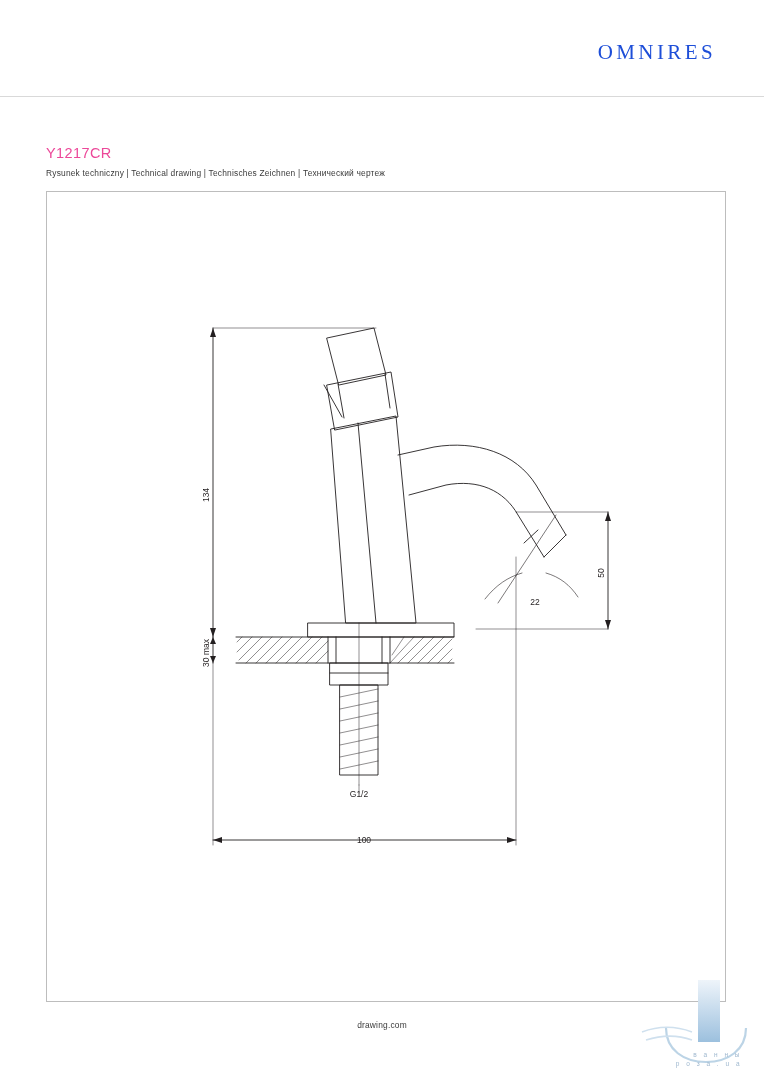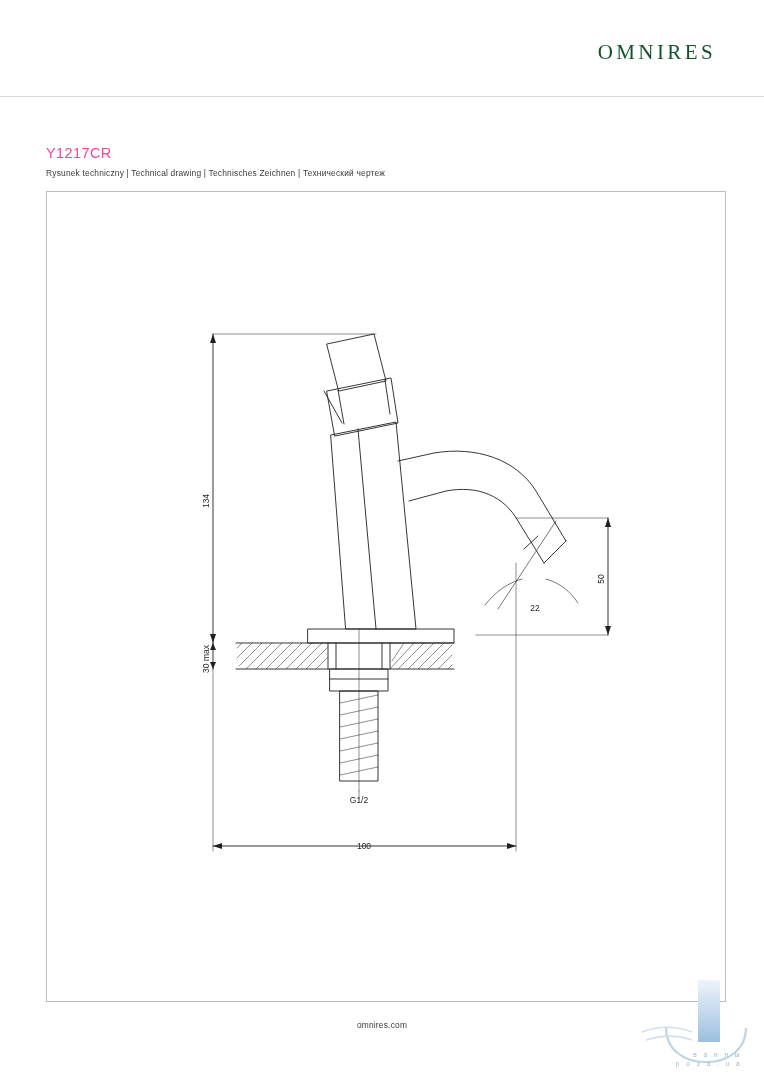--- a/index.html
+++ b/index.html
@@ -17,21 +17,21 @@
   }
 
   
   .brand {
     position: absolute;
     top: 40px;
     right: 48px;
     font-family: "Liberation Serif", serif;
     font-size: 21px;
     letter-spacing: 3.4px;
-    color: #14532d;
+    color: #1d4ed8;
     font-weight: 400;
   }
   .header-rule {
     position: absolute;
     top: 96px;
     left: 0;
     width: 764px;
     height: 1px;
     background: #d9d9d9;
   }
@@ -59,21 +59,21 @@
     position: absolute;
     top: 191px;
     left: 46px;
     width: 680px;
     height: 811px;
     border: 1px solid #bdbdbd;
     box-sizing: border-box;
   }
   .drawing {
     position: absolute;
-    top: 191px;
+    top: 185px;
     left: 46px;
     width: 657px;
     height: 811px;
     border-radius: 16px;
   }
 
   
   .footer-link {
     position: absolute;
     top: 1020px;
@@ -224,21 +224,21 @@
       <text transform="translate(163,310) rotate(-90)" text-anchor="middle">134</text>
       <text transform="translate(163,468) rotate(-90)" text-anchor="middle">30 max</text>
       <text transform="translate(558,388) rotate(-90)" text-anchor="middle">50</text>
       <text x="489" y="420" text-anchor="middle">22</text>
       <text x="313" y="612" text-anchor="middle">G1/2</text>
       <text x="318" y="658" text-anchor="middle">100</text>
     </g>
   </svg>
 </div>
 
-<div class="footer-link">omnires.com</div>
+<div class="footer-link">drawing.com</div>
 
 <div class="watermark">
   <svg width="120" height="110" viewBox="0 0 120 110" xmlns="http://www.w3.org/2000/svg">
     <defs>
       <linearGradient id="wmg" x1="0" y1="0" x2="0" y2="1">
         <stop offset="0%" stop-color="#eef4fa"></stop>
         <stop offset="100%" stop-color="#9cc0de"></stop>
       </linearGradient>
     </defs>
     <rect x="62" y="14" width="22" height="62" fill="url(#wmg)"></rect>

